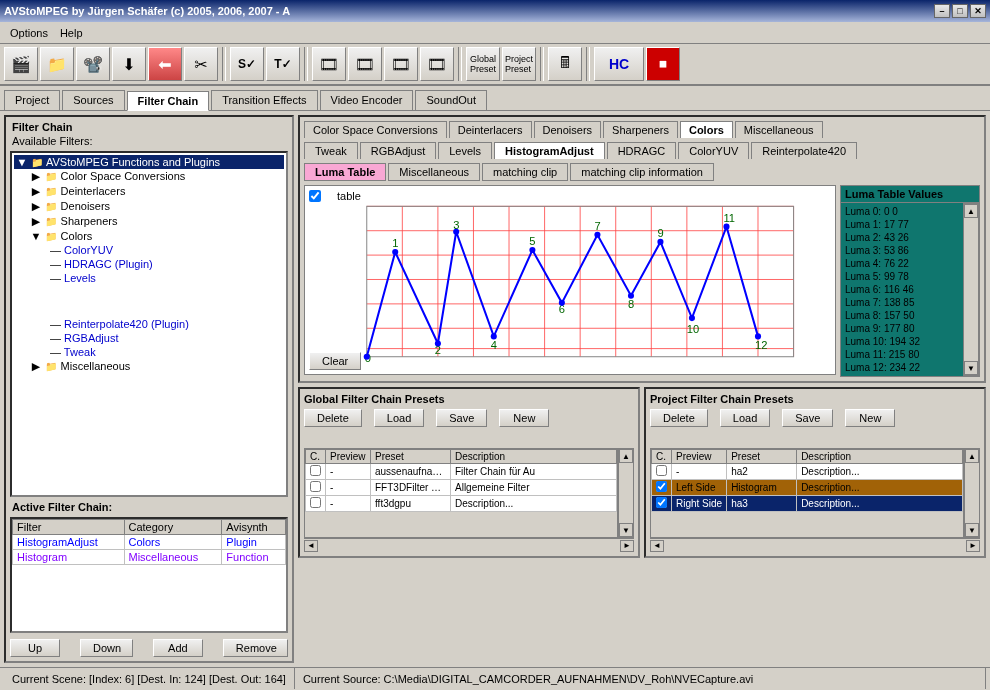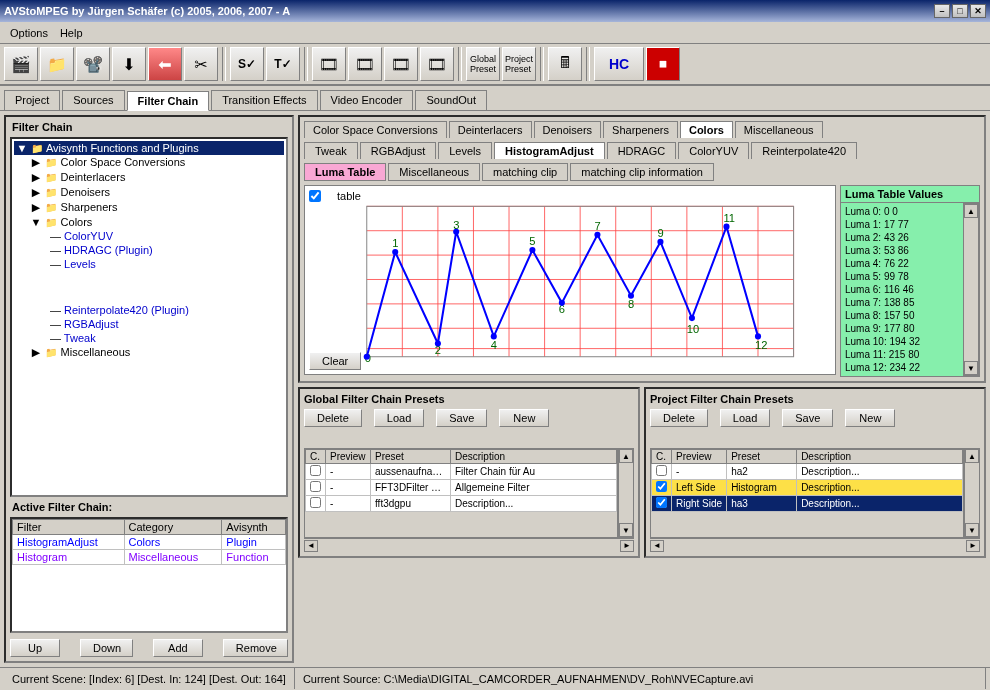--- a/index.html
+++ b/index.html
@@ -241,21 +241,21 @@
     }
     .chart-container {
       flex: 1;
       background: white;
       border: 1px solid #808080;
       position: relative;
       height: 190px;
     }
     .luma-values {
       width: 140px;
-      background: #86efac;
+      background: #0f766e;
       border: 1px solid #808080;
       display: flex;
       flex-direction: column;
     }
     .luma-values-title {
       padding: 2px 4px;
       font-weight: bold;
       font-size: 11px;
       border-bottom: 1px solid #808080;
     }
@@ -324,21 +324,21 @@
     .preset-table td {
       border: 1px solid #c0c0c0;
       padding: 1px 4px;
       font-size: 10px;
       max-width: 80px;
       overflow: hidden;
       text-overflow: ellipsis;
       white-space: nowrap;
     }
     .preset-table tr.selected td { background: #0a246a; color: white; }
-    .preset-table tr.highlight td { background: #fde047; }
+    .preset-table tr.highlight td { background: #a16207; }
 
     .preset-scroll-area {
       height: 90px;
       overflow: auto;
       border: 1px solid #808080;
     }
 
     
     .win-btn {
       padding: 2px 12px;
@@ -439,26 +439,27 @@
   <div class="main-tab active">Filter Chain</div>
   <div class="main-tab">Transition Effects</div>
   <div class="main-tab">Video Encoder</div>
   <div class="main-tab">SoundOut</div>
 </div>
 
 <div class="main-content">
 
   <div class="left-panel">
     <div class="panel-title">Filter Chain</div>
+    <div class="panel-subtitle">Available Filters:</div>
 
     <div class="tree-view">
       <div class="tree-item selected">
         <span class="tree-expand">▼</span>
         <span style="color:white;font-size:10px;">📁</span>
-        <span>Avisynth Functions and Plugins</span>
+        <span>AVStoMPEG Functions and Plugins</span>
       </div>
       <div class="tree-item" style="padding-left:16px;">
         <span class="tree-expand">▶</span>
         <span style="font-size:10px;">📁</span>
         <span>Color Space Conversions</span>
       </div>
       <div class="tree-item" style="padding-left:16px;">
         <span class="tree-expand">▶</span>
         <span style="font-size:10px;">📁</span>
         <span>Deinterlacers</span>

